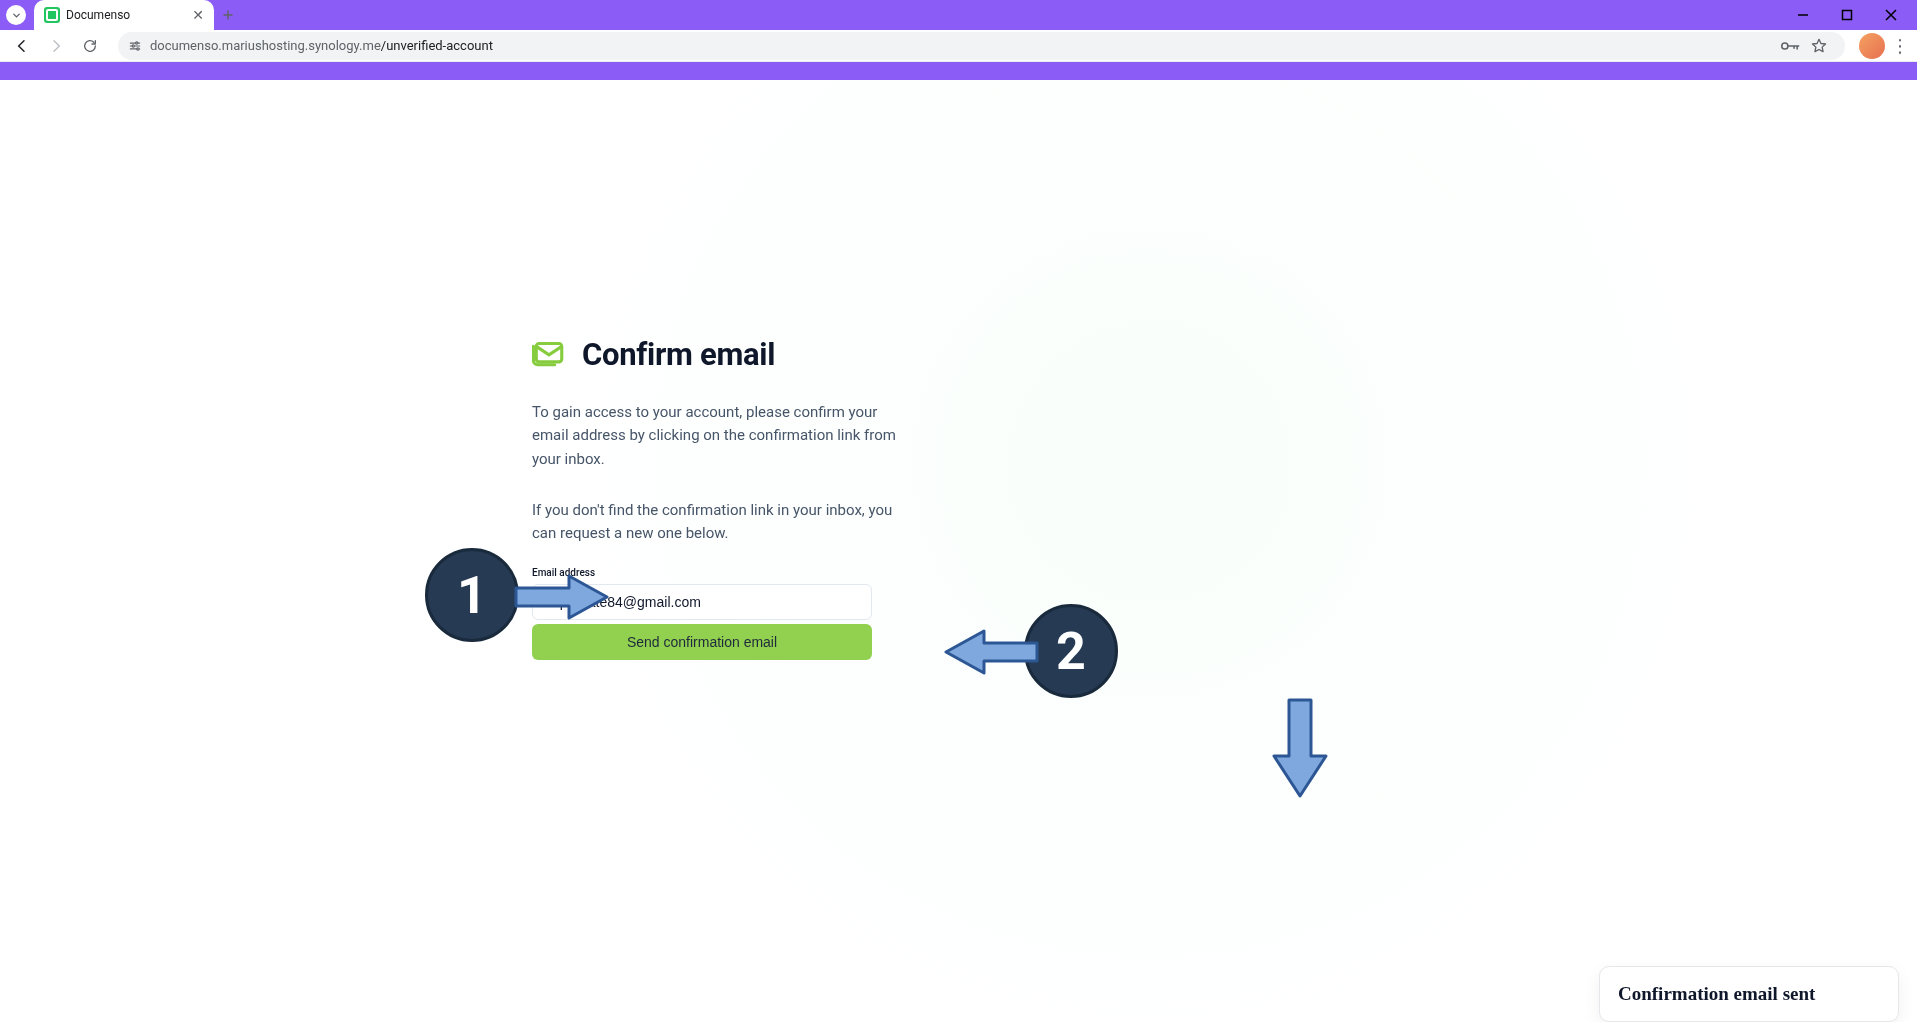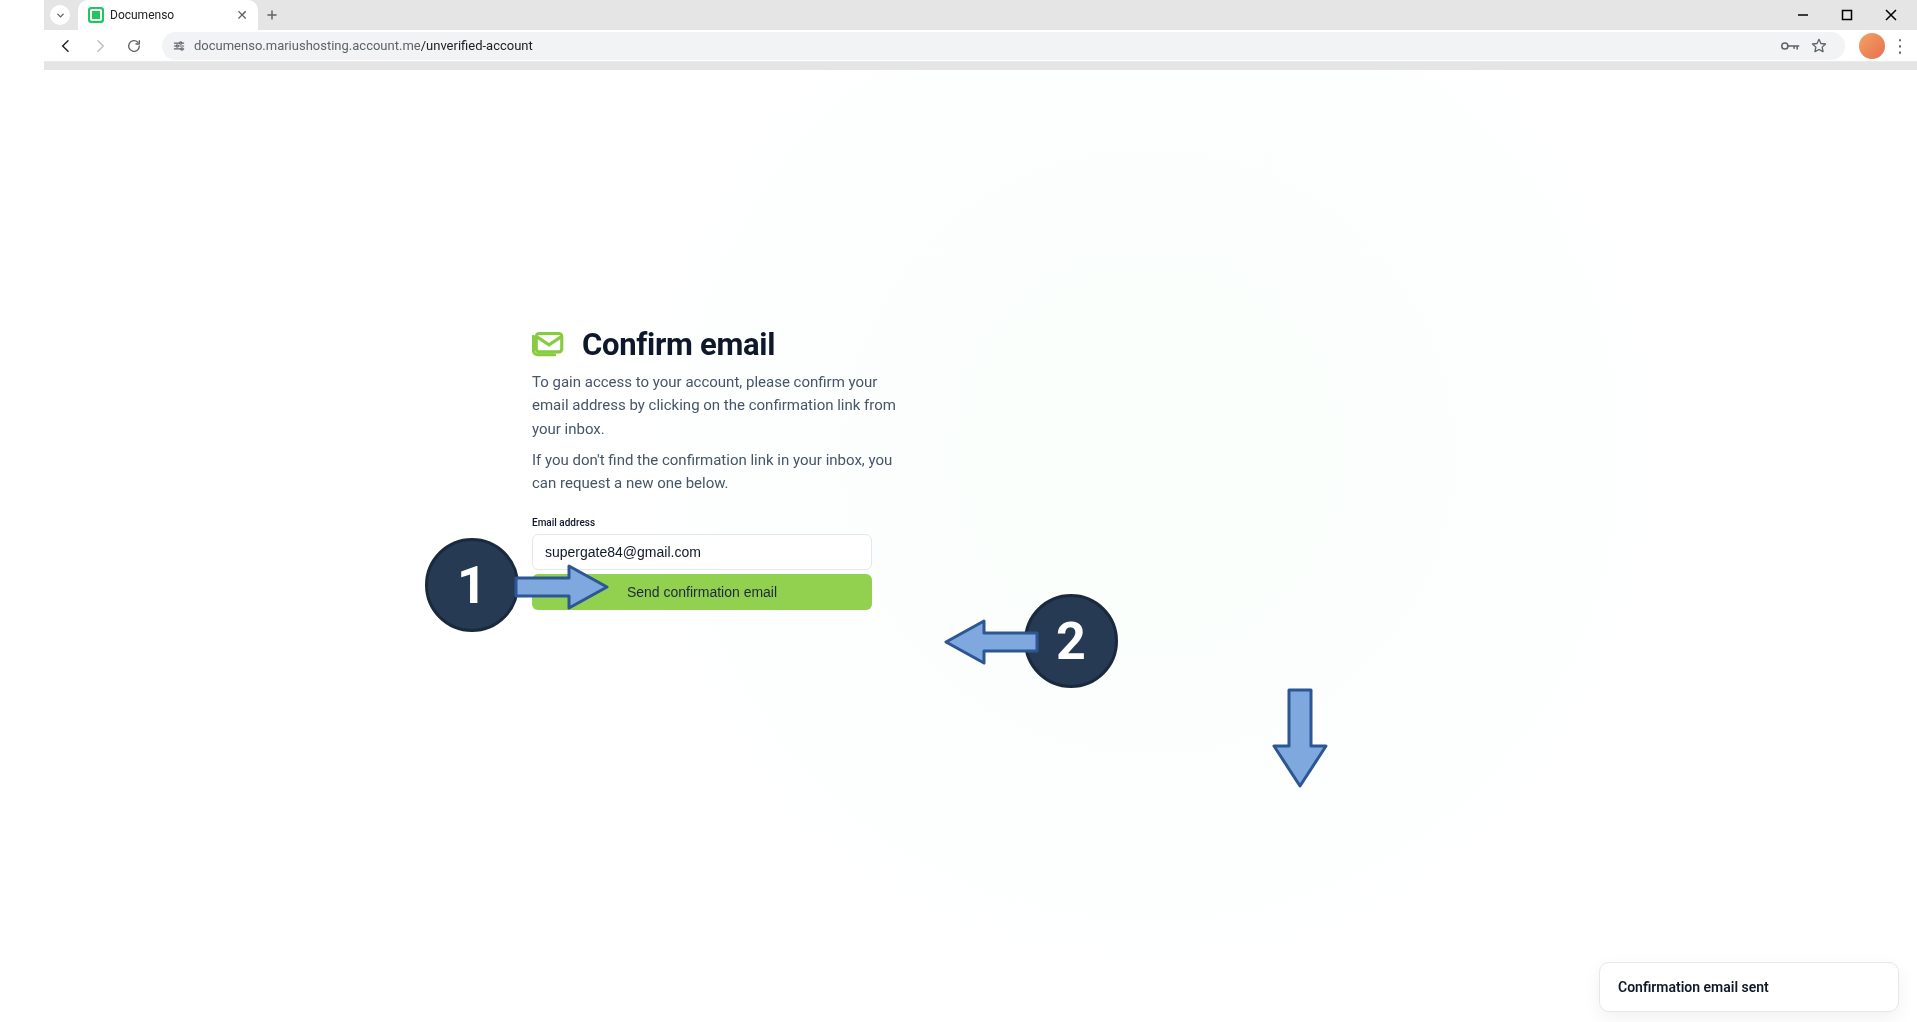--- a/index.html
+++ b/index.html
@@ -1,19 +1,19 @@
 <!DOCTYPE html>
 <html><head>
   <meta charset="utf-8">
   <style>
     * { margin: 0; padding: 0; box-sizing: border-box; }
     body { font-family: -apple-system, BlinkMacSystemFont, 'Segoe UI', Roboto, sans-serif; width: 1917px; height: 1022px; overflow: hidden; background: #fff; }
 
     
-    .browser-chrome { background: #e5e5e5; height: 70px; display: flex; flex-direction: column; margin-left: 44px; }
+    .browser-chrome { background: #8b5cf6; height: 80px; display: flex; flex-direction: column; }
     .tabs-row { display: flex; align-items: center; height: 30px; padding-left: 6px; }
     .dropdown-v { background: #fff; width: 20px; height: 20px; border-radius: 10px; display: flex; align-items: center; justify-content: center; margin-right: 8px; cursor: pointer; }
     .tab { background: #fff; border-radius: 10px 10px 0 0; height: 30px; width: 180px; display: flex; align-items: center; padding: 0 10px; gap: 6px; position: relative; }
     .tab-favicon { width: 16px; height: 16px; background: #22c55e; border-radius: 3px; display:inline-flex; align-items:center; justify-content:center; position:relative;}
     .tab-favicon::after{content:''; width:8px;height:8px;border:2px solid #fff; border-radius:2px;}
     .tab-title { font-size: 12px; color: #202124; flex: 1; }
     .tab-close { color: #5f6368; font-size: 14px; cursor: pointer; }
     .new-tab { width: 28px; height: 28px; display:flex; align-items:center; justify-content:center; color:#5f6368; cursor:pointer; }
     .window-controls { margin-left: auto; display: flex; gap: 12px; padding-right: 10px; color:#202124;}
     .window-controls span { width: 32px; height: 30px; display:flex; align-items:center; justify-content:center; cursor:pointer; font-size:14px;}
@@ -30,40 +30,40 @@
     .kebab { cursor:pointer; color:#5f6368; font-size:18px;}
 
     
     .page { position: relative; height: calc(1022px - 62px); background:
       radial-gradient(circle at 60% 40%, rgba(134,239,172,0.05) 0%, transparent 50%),
       #fff; }
     .content-card { position: absolute; left: 532px; top: 255px; width: 384px; }
     .heading-row { display:flex; align-items:center; gap:16px; }
     .mail-icon-box { color:#86cc3e; }
     .heading { font-size: 31px; font-weight: 700; color: #0f172a; letter-spacing:-0.3px;}
-    .paragraph { margin-top: 8px; font-size: 15px; color: #475569; line-height: 1.55; }
+    .paragraph { margin-top: 28px; font-size: 15px; color: #475569; line-height: 1.55; }
     .paragraph + .paragraph { }
     .form-area { margin-top: 22px; }
     .field-label { font-size: 10px; color:#0f172a; font-weight:500; }
     .email-input { margin-top: 6px; width: 340px; height: 36px; border: 1px solid #e2e8f0; border-radius: 6px; padding: 0 12px; font-size: 14px; color:#0f172a; background:#fff;}
     .submit-btn { margin-top: 4px; width: 340px; height: 36px; border:none; border-radius:6px; background:#92d050; color:#1e293b; font-size:14px; font-weight:500; cursor:pointer;}
 
     
     .badge { position:absolute; width:94px; height:94px; border-radius:50%; background:#263a53; border:3px solid #1a2a3d; color:#fff; display:flex; align-items:center; justify-content:center; font-size:52px; font-weight:700; }
     .badge.n1 { left:425px; top:468px; }
     .badge.n2 { left:1024px; top:524px; }
     .arrow { position:absolute; }
     .arrow svg polygon { fill:#7fa8de; stroke:#2c5694; stroke-width:3; stroke-linejoin:round;}
     .arrow.a1 { left:514px; top:494px; width:95px; height:46px; }
     .arrow.a2 { left:944px; top:549px; width:95px; height:46px; transform: scaleX(-1);}
     .arrow.a3 { left:1272px; top:618px; width:56px; height:100px; }
 
     
     .toast { position:absolute; right:18px; bottom:18px; width:300px; background:#fff; border:1px solid #e5e7eb; border-radius:10px; padding:16px 18px; box-shadow:0 6px 18px rgba(0,0,0,0.06);}
-    .toast-title { font-size:14px; font-weight:600; color:#0f172a; }
+    .toast-title { font-size:19px; font-weight:600; color:#0f172a;font-family:Liberation Serif, serif; }
     .toast-body { margin-top:4px; font-size:13px; color:#64748b; line-height:1.45;}
   </style>
 </head>
 <body>
 
 <div class="browser-chrome">
   <div class="tabs-row">
     <div class="dropdown-v">
       <svg width="11" height="11" viewBox="0 0 24 24">
           <path d="M6 9l6 6 6-6" stroke="#5f6368" stroke-width="3" fill="none" stroke-linecap="round"></path>
@@ -116,21 +116,21 @@
     <div class="address-bar">
       <span class="site-info">
         <svg width="14" height="14" viewBox="0 0 24 24">
             <path d="M4 7h10M18 7h2M4 12h4M12 12h8M4 17h12M20 17h0" stroke="#5f6368" stroke-width="2" stroke-linecap="round"></path>
             <circle cx="15" cy="7" r="2" fill="none" stroke="#5f6368" stroke-width="2"></circle>
             <circle cx="9" cy="12" r="2" fill="none" stroke="#5f6368" stroke-width="2"></circle>
             <circle cx="17" cy="17" r="2" fill="none" stroke="#5f6368" stroke-width="2"></circle>
           </svg>
       </span>
       <span class="url-text">
-        <span class="url-host">documenso.mariushosting.account.me</span><span>/unverified-account</span>
+        <span class="url-host">documenso.mariushosting.synology.me</span><span>/unverified-account</span>
       </span>
       <span class="addr-right">
         <svg width="20" height="14" viewBox="0 0 26 14">
             <circle cx="5" cy="7" r="4" fill="none" stroke="#5f6368" stroke-width="2"></circle>
             <path d="M9 7h14M21 7v4M17 7v3" stroke="#5f6368" stroke-width="2" stroke-linecap="round"></path>
           </svg>
         <svg width="16" height="16" viewBox="0 0 24 24">
             <path d="M12 2l2.9 6.3 6.9.7-5.1 4.7 1.4 6.8L12 17.3 5.9 20.5l1.4-6.8L2.2 9l6.9-.7z" fill="none" stroke="#5f6368" stroke-width="2" stroke-linejoin="round"></path>
           </svg>
       </span>

